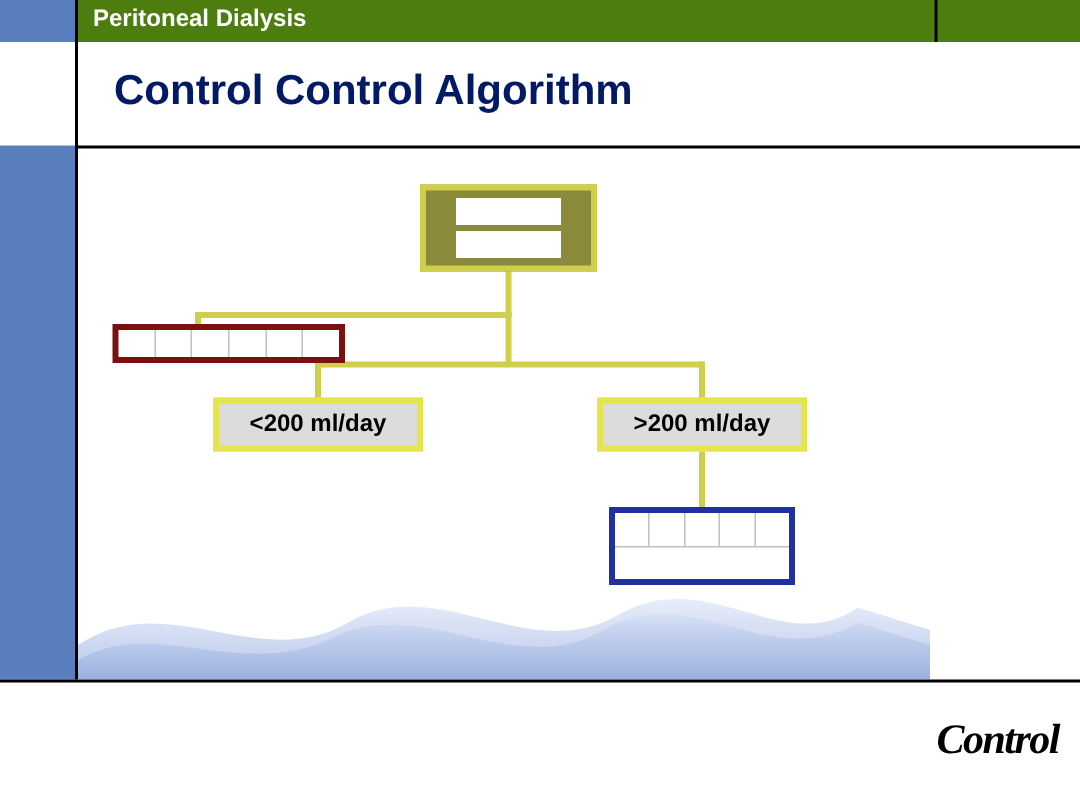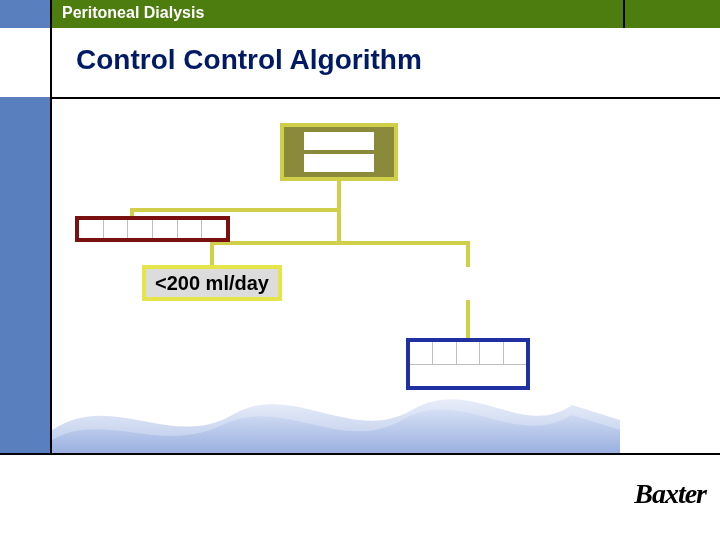--- a/index.html
+++ b/index.html
@@ -29,21 +29,21 @@
   
   .wave-container { position: absolute; left: 52px; top: 360px; width: 568px; height: 93px; overflow: hidden; }
 
   
   .diagram { position: absolute; left: 90px; top: 120px; width: 510px; height: 310px; }
 
   
   .conn { position: absolute; background: #cfcf4a; }
 
   
-  .node { position: absolute; border: 4px solid; background: #fff; display: flex; align-items: center; justify-content: center; font-weight: bold; font-size: 20px; }
+  .node { position: absolute; border: 4px solid; background: #fff; display: flex; align-items: center; justify-content: center; font-weight: bold; font-size: 16px; }
   .node-top { border-color: #cfcf4a; background: #8a8a3a; }
   .node-top .inner-white { background: #fff; width: 70px; height: 18px; margin: 2px 0; }
   .node-red { border-color: #7a1010; background: #fff; }
   .node-red .cells { width: 100%; height: 100%; display: flex; }
   .node-red .cell { flex: 1; border-right: 1px solid #bfbfbf; }
   .node-red .cell:last-child { border-right: none; }
   .node-yellow { border-color: #e5e54a; background: #dcdcdc; color: #000; }
   .node-blue { border-color: #2030a0; background: #fff; }
   .node-blue .rows { display: flex; flex-direction: column; width: 100%; height: 100%; }
   .node-blue .row1 { flex: 1; display: flex; }
@@ -115,31 +115,34 @@
         <div class="cell"></div>
         <div class="cell"></div>
         <div class="cell"></div>
     </div>
   </div>
 
   <div class="node node-yellow" style="left:52px; top:145px; width:140px; height:36px;">
     <span>&lt;200 ml/day</span>
   </div>
 
+  <div class="node node-yellow" style="left:308px; top:145px; width:140px; height:36px;">
+    <span>&gt;200 ml/day</span>
+  </div>
 
   <div class="node node-blue" style="left:316px; top:218px; width:124px; height:52px; padding:0;">
     <div class="rows">
       <div class="row1">
           <div class="c"></div>
           <div class="c"></div>
           <div class="c"></div>
           <div class="c"></div>
           <div class="c"></div>
         </div>
       <div class="row2"></div>
     </div>
   </div>
 
 </div>
 
 <div class="bottom-line"></div>
 
-<div class="logo">Baxter</div>
+<div class="logo">Control</div>
 
 </body></html>

